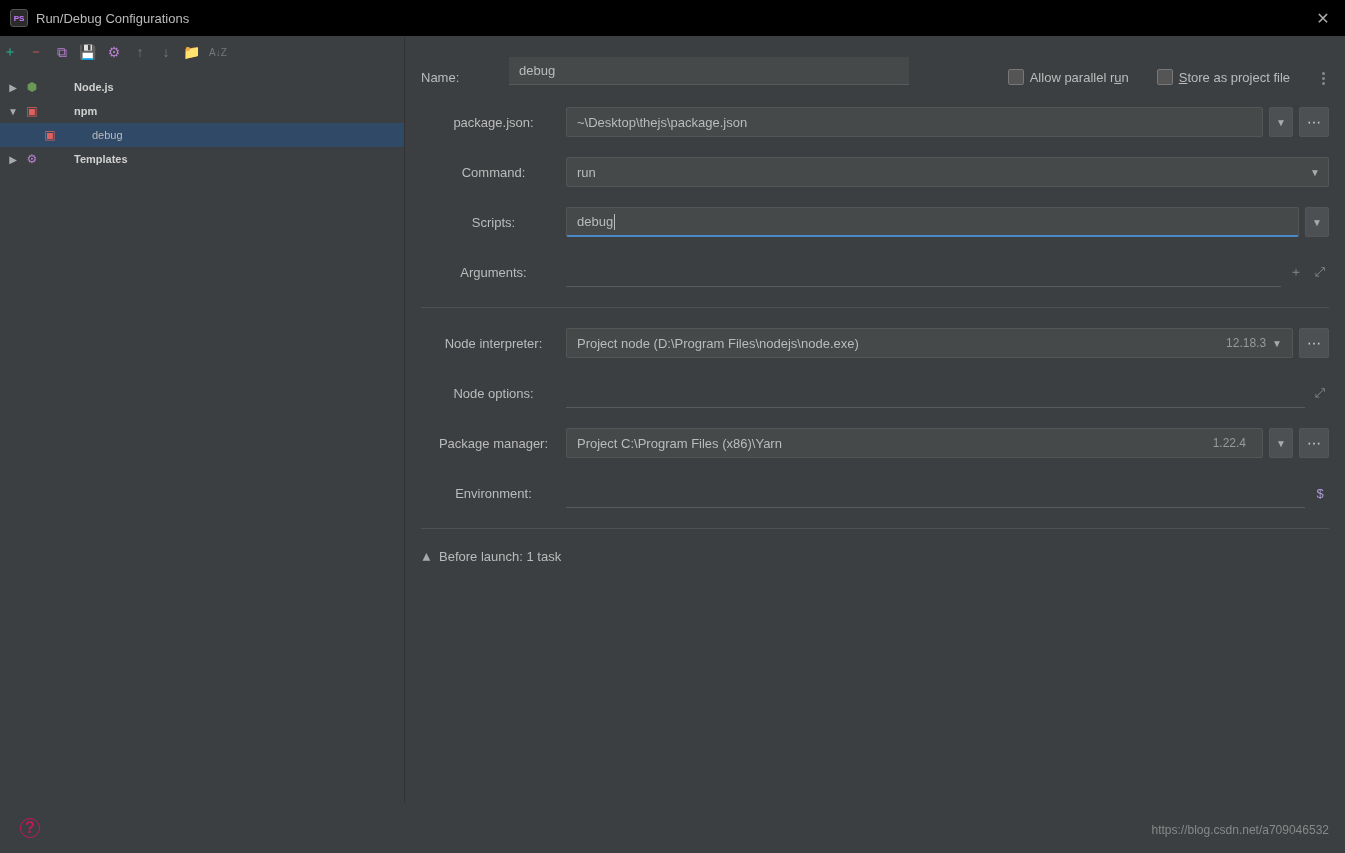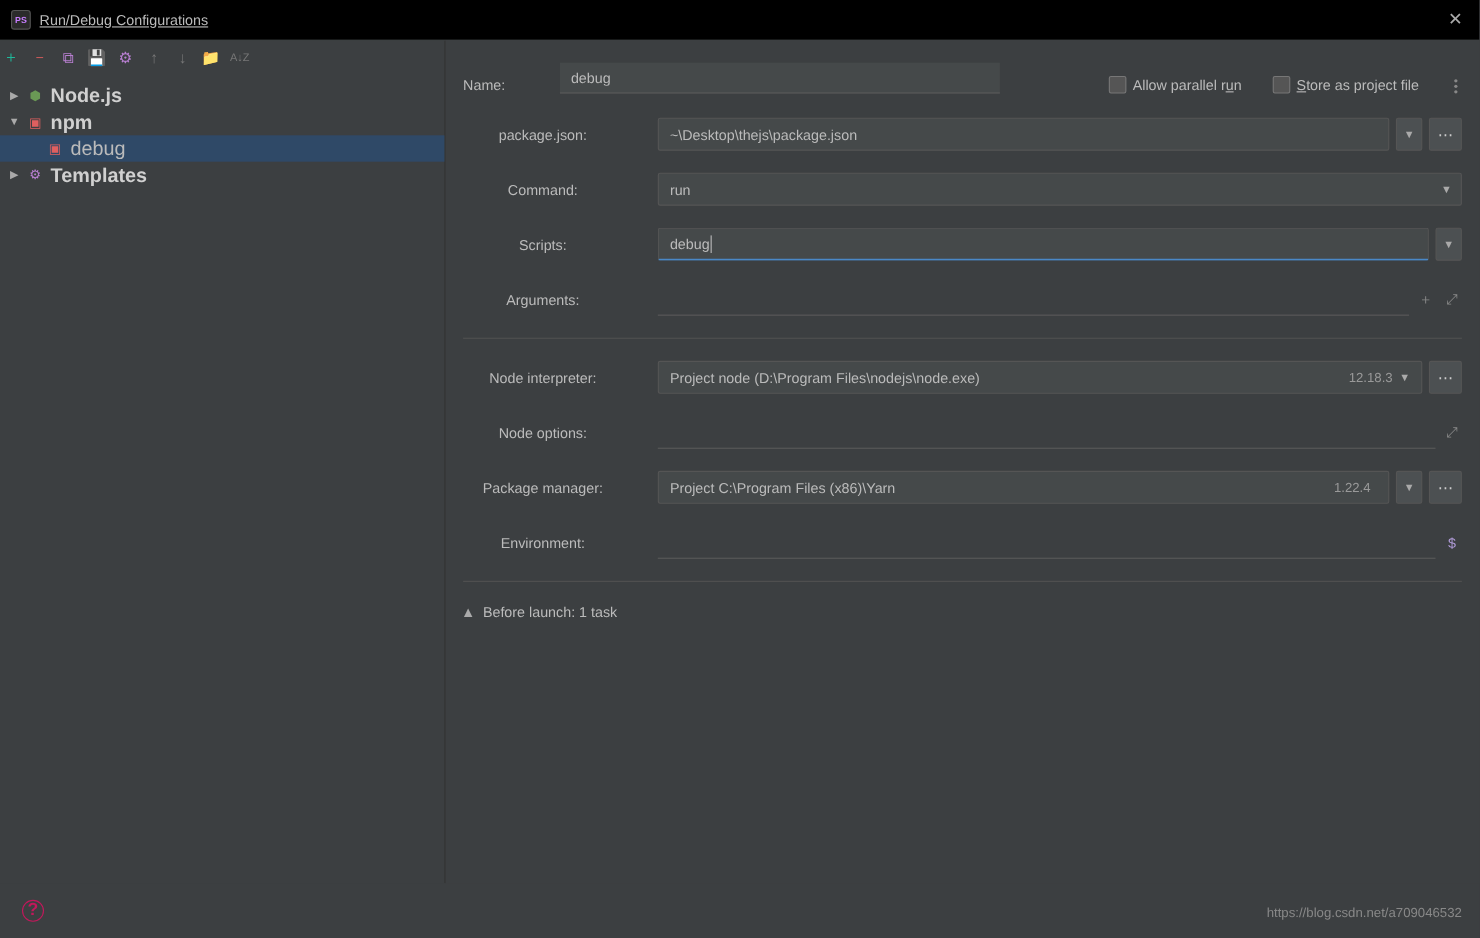--- a/index.html
+++ b/index.html
@@ -19,21 +19,21 @@
     display: flex; align-items: center;
     padding: 0 10px;
     background: #000000;
   }
   .titlebar .app-icon {
     width: 18px; height: 18px; margin-right: 8px;
     background: #2b2b2b; border: 1px solid #555; border-radius: 3px;
     display:flex;align-items:center;justify-content:center;
     font-size:8px;color:#c77dff;font-weight:bold;
   }
-  .titlebar .title { color: #bbbbbb; font-size: 13px; text-decoration: underline; }
+  .titlebar .title { color: #bbbbbb; font-size: 13px; }
   .titlebar .close {
     margin-left: auto;
     font-size: 16px; color: #aaa; cursor: pointer;
     width: 24px; height: 24px;
     display:flex;align-items:center;justify-content:center;
   }
   .tb-icon {
     width: 20px; height: 20px;
     display:flex;align-items:center;justify-content:center;
     font-size: 14px;
@@ -77,21 +77,21 @@
     width: 10px; height: 10px;
     display:inline-flex; align-items:center; justify-content:center;
     color:#aaa; font-size:10px;
   }
   .node-icon {
     width: 16px; height: 16px;
     display:inline-flex; align-items:center; justify-content:center;
     font-size:12px;
   }
   .bold { font-weight:600; color:#d0d0d0; }
-  .tree-label { font-size: 18px; }
+  .tree-label { font-size: 11px; margin-left: 28px; }
 
   
   .right {
     flex:1;
     padding: 20px 16px 16px 16px;
     overflow:auto;
   }
 
   
   .top-row {
@@ -122,21 +122,20 @@
     margin-bottom: 20px;
   }
   .form-row .lbl {
     width: 145px;
     color:#bbb; font-size:13px;text-align:center;
   }
   .fld-wrap {
     flex:1;
     display:flex; align-items:center;
     gap:6px;
-    margin-left:32px;
   }
   .fld {
     flex:1;
     height: 30px;
     background:#45494a;
     border:1px solid #555;
     color:#bbb;
     padding: 0 10px;
     font-size:13px;
     display:flex; align-items:center;

